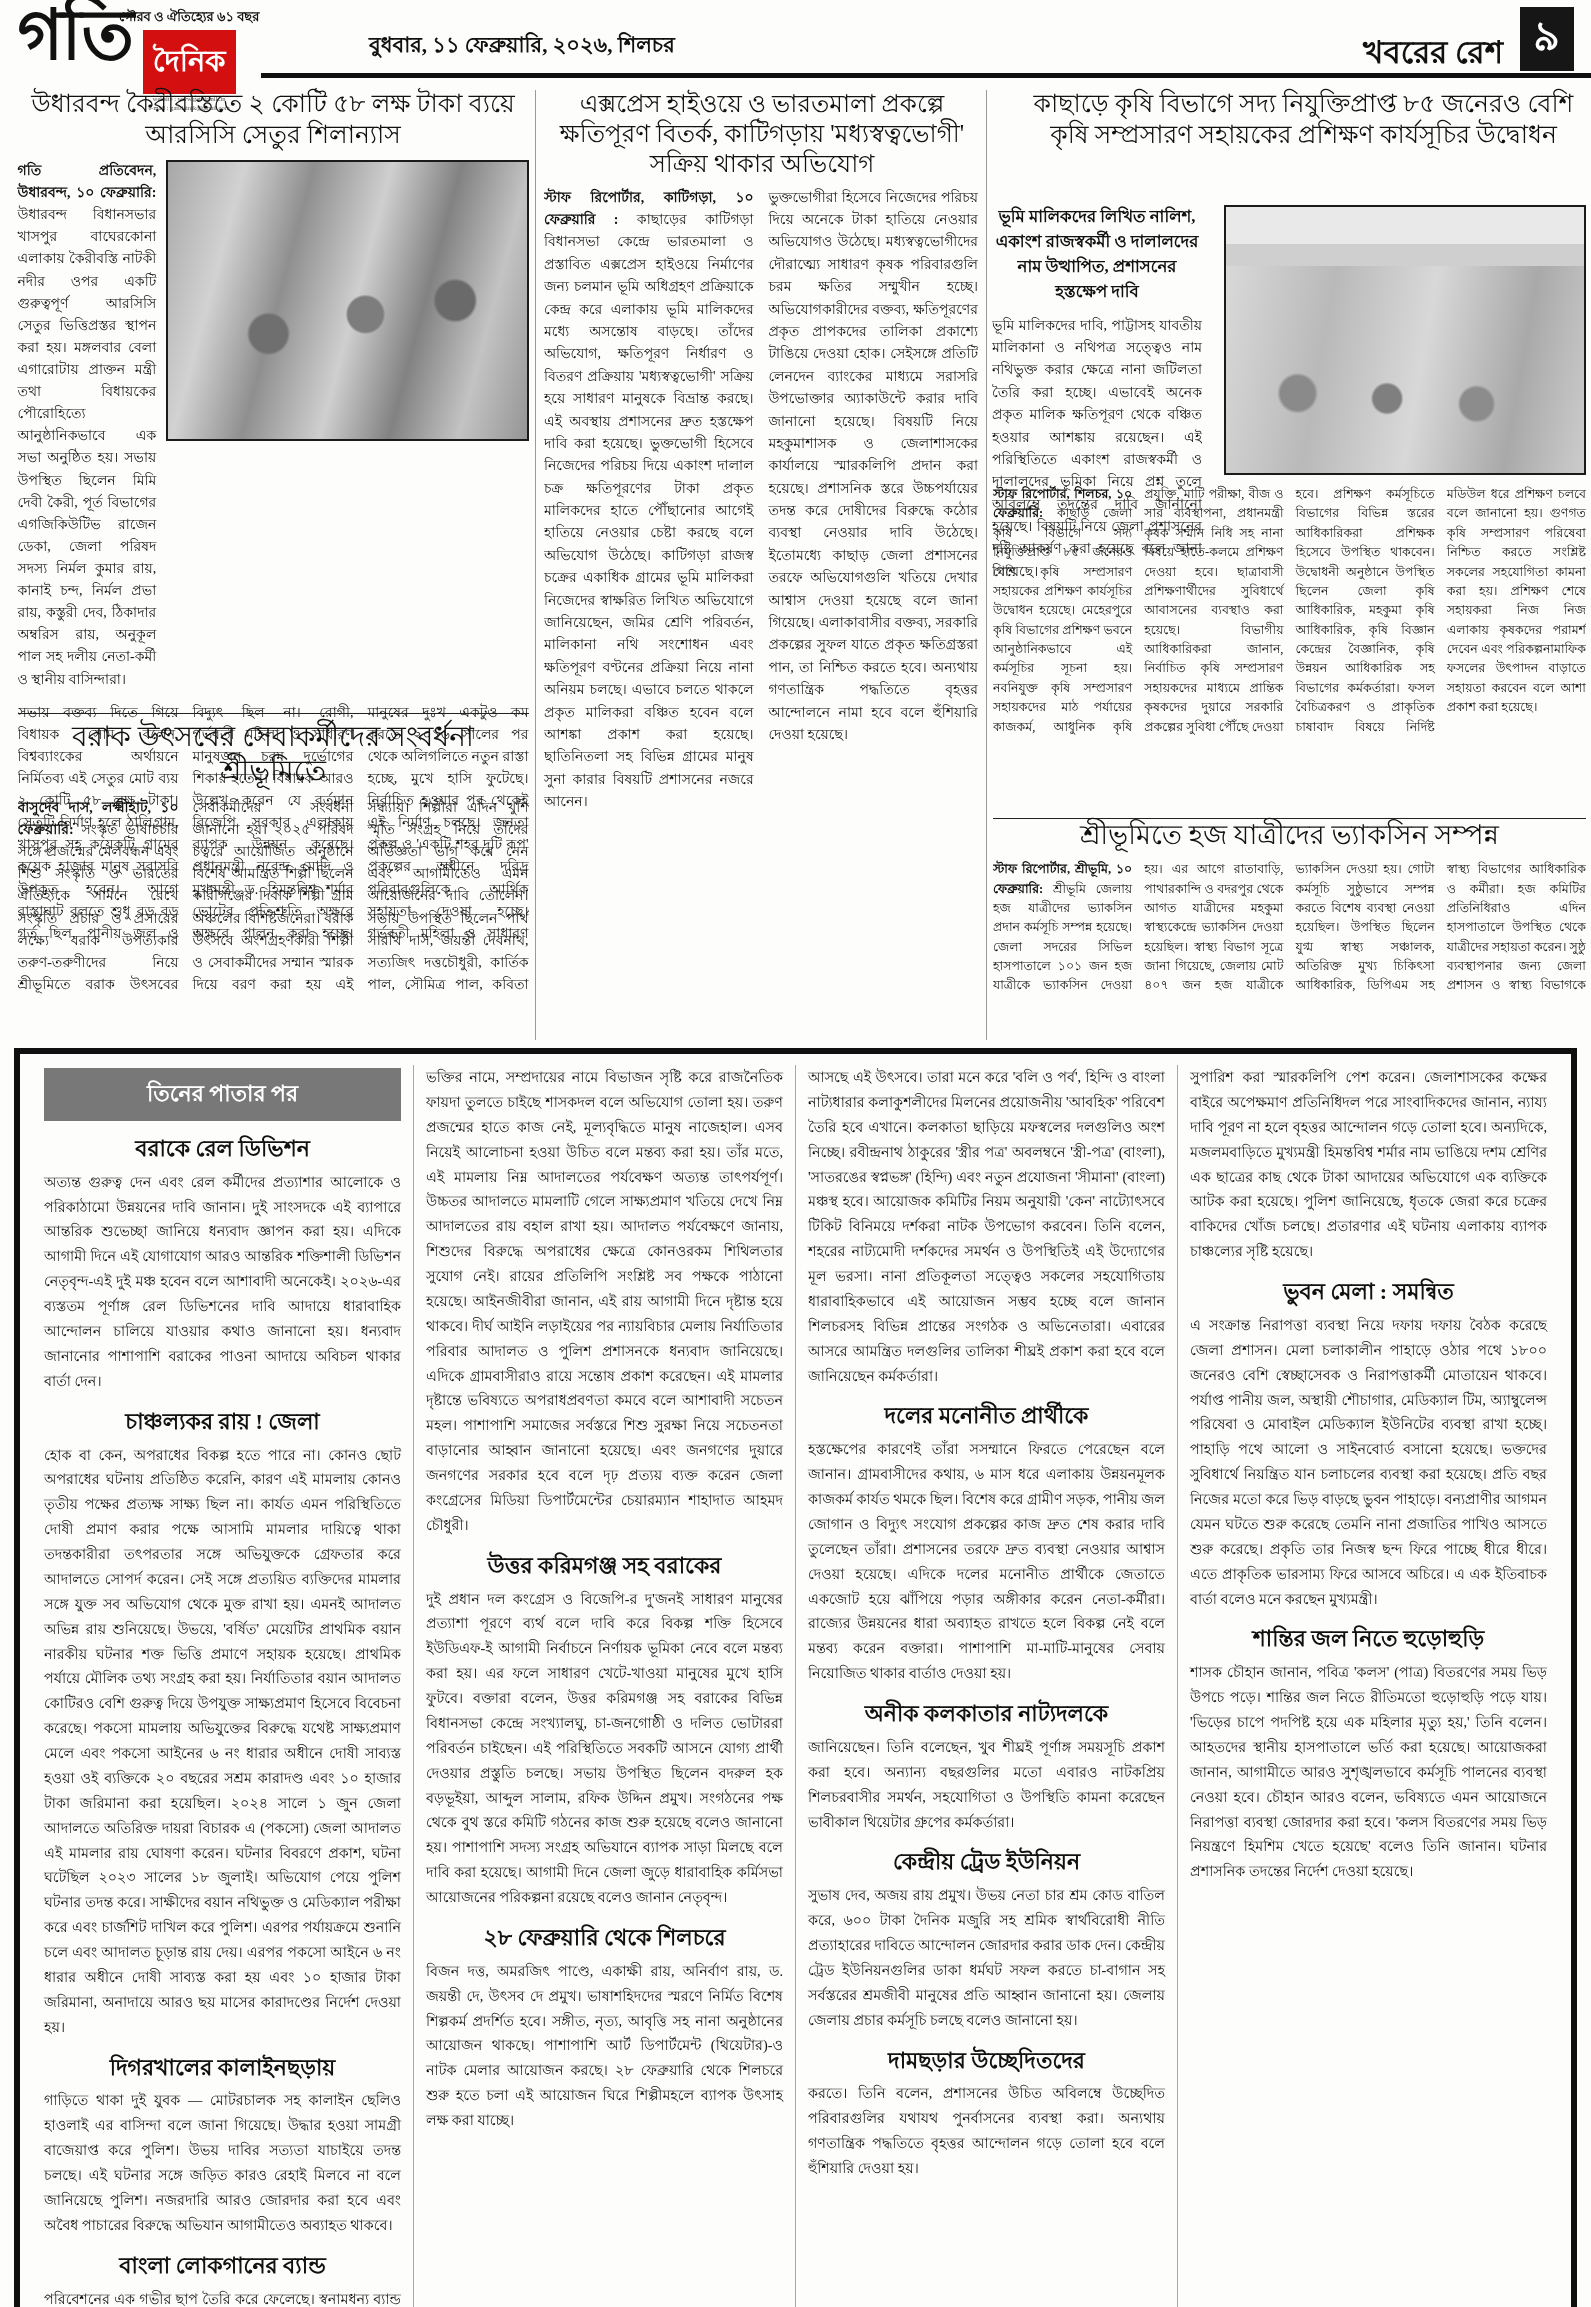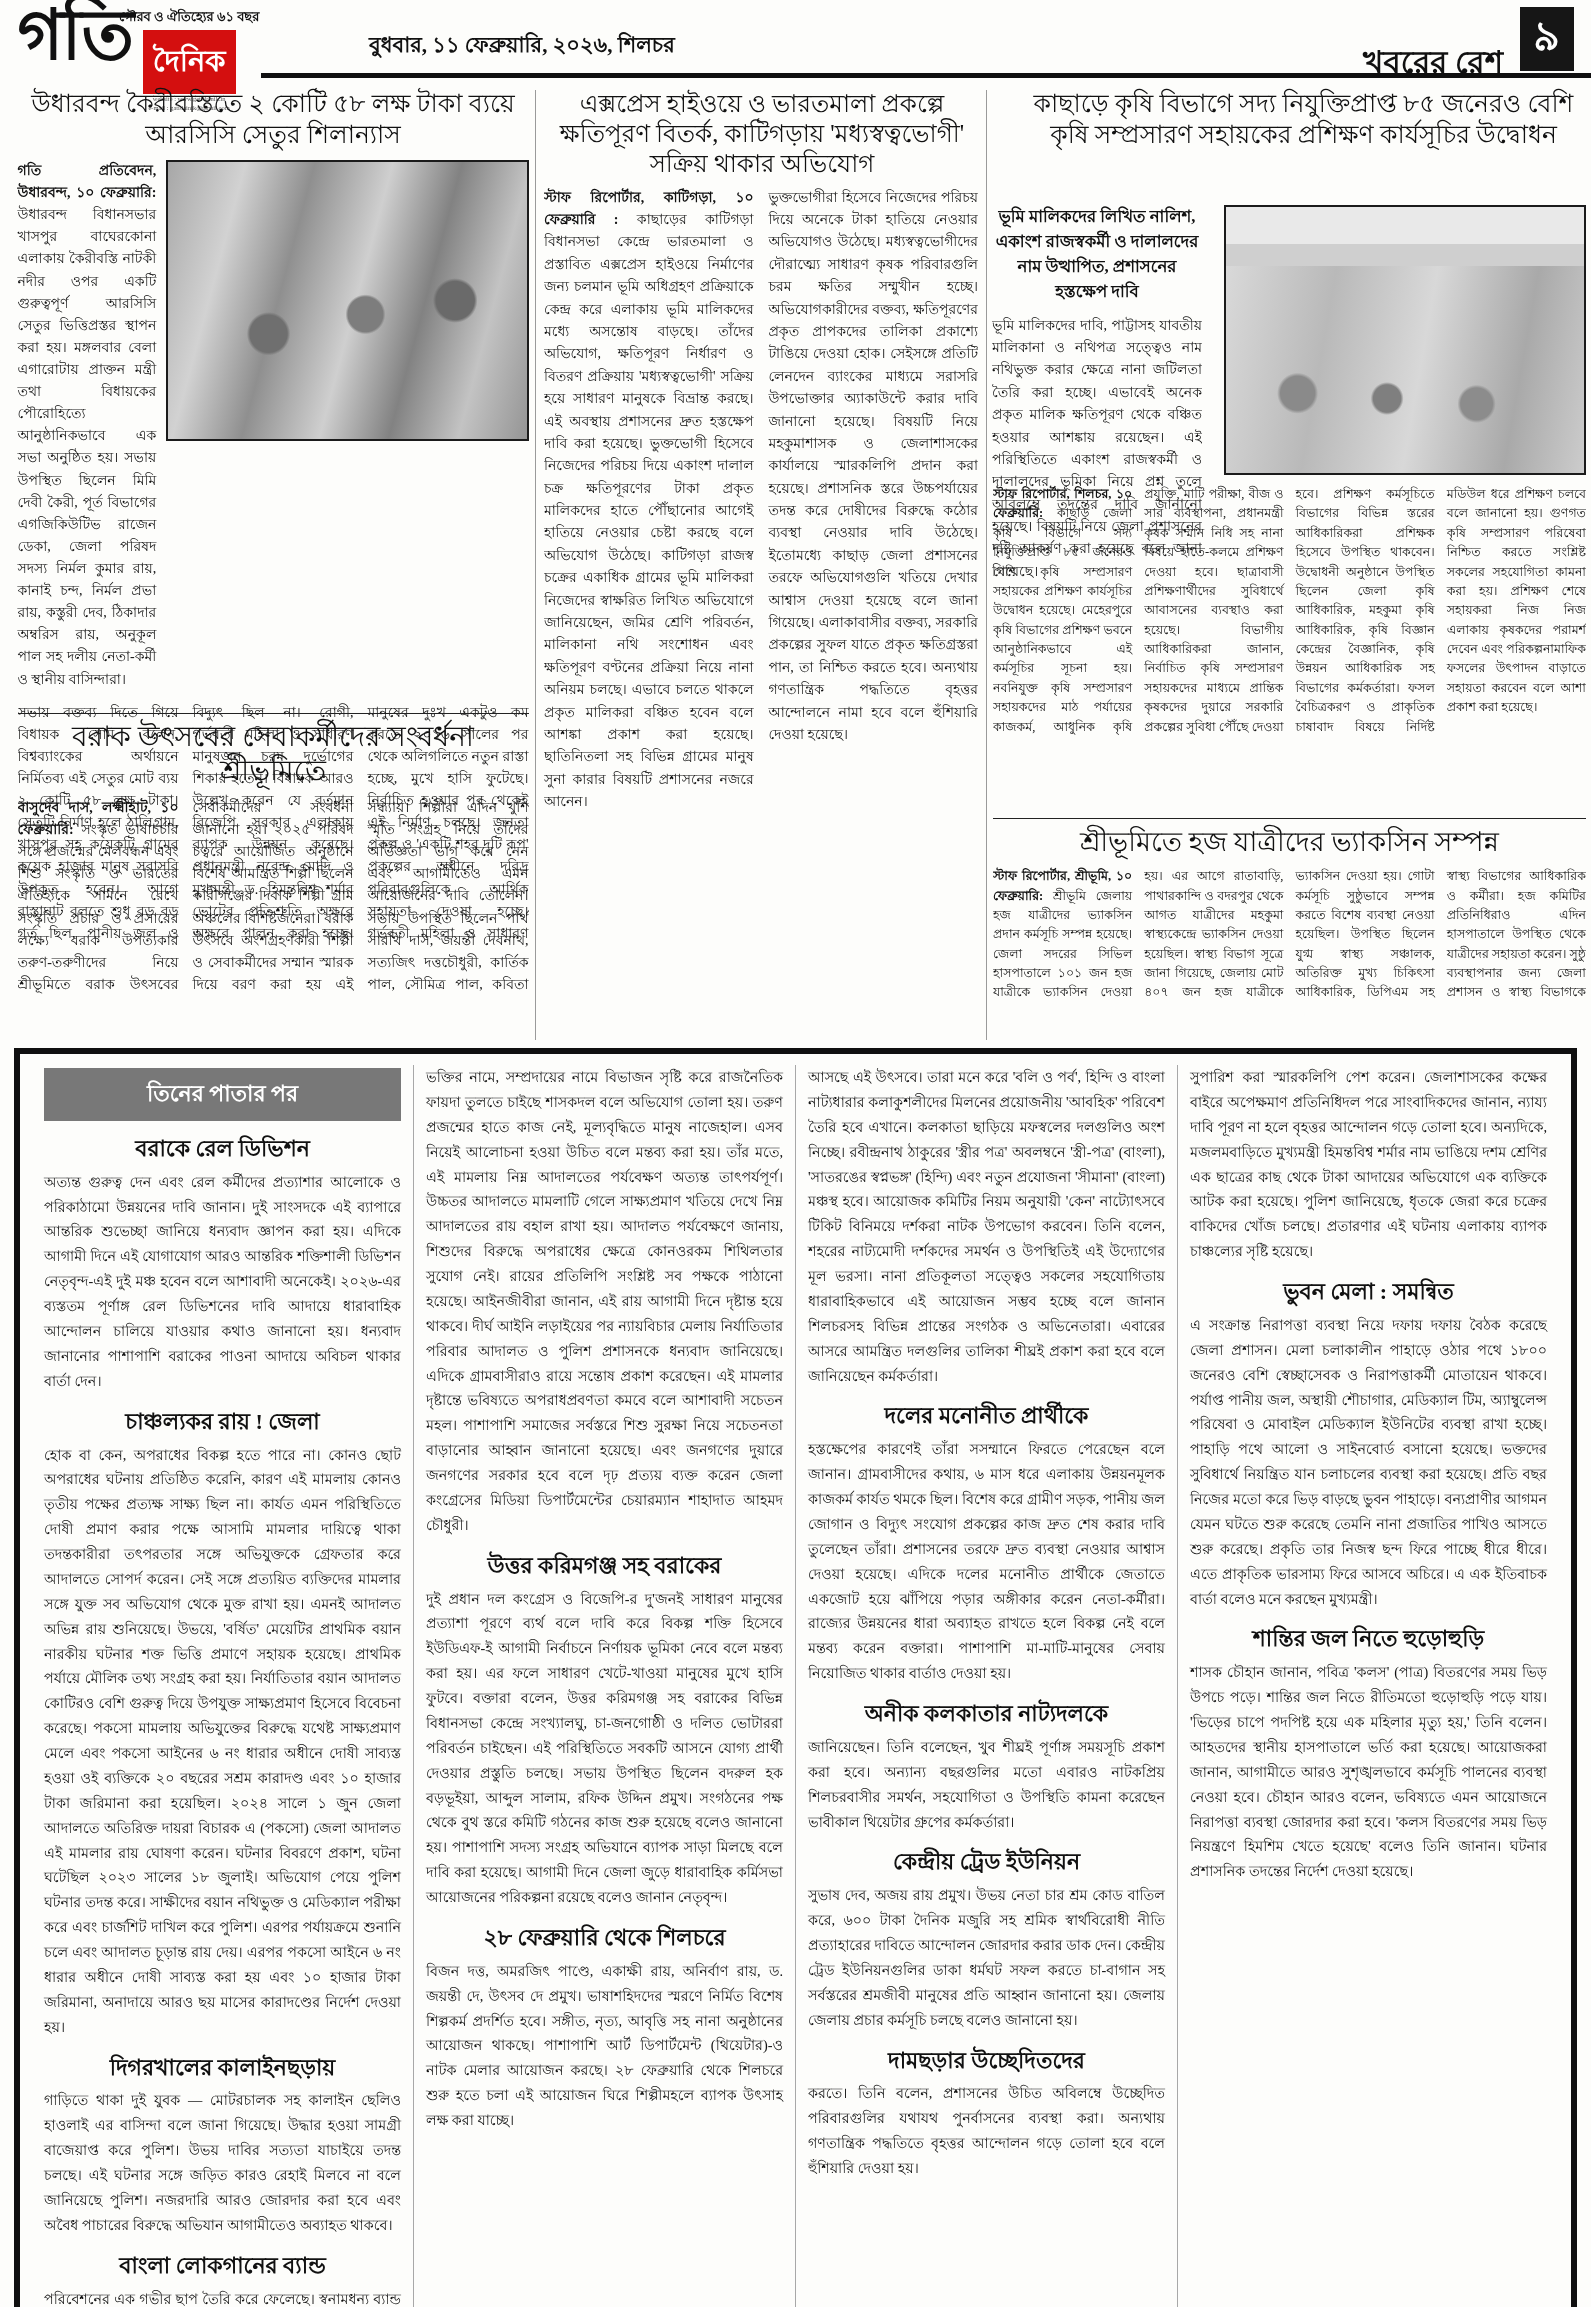--- a/index.html
+++ b/index.html
@@ -10,21 +10,21 @@
   
   #header{position:absolute;left:0;top:0;width:1591px;height:82px;}
   .logo-wrap{position:absolute;left:17.5px;top:0.9px;display:flex;align-items:flex-start;}
   .logo-main{font-size:70px;font-weight:bold;line-height:1;letter-spacing:-1.8px;}
   .logo-side{margin-left:8.3px;display:flex;flex-direction:column;align-items:center;width:97px;}
   .logo-tagline{font-size:13px;font-weight:bold;white-space:nowrap;margin-top:6.5px;}
   .logo-daily{background:#d40f0f;color:#fff;font-weight:bold;font-size:29px;
     padding:16px 10px;margin-top:1.8px;line-height:1.1;}
   .logo-web,.logo-email{font-size:6.5px;color:#555;margin-top:1.4px;white-space:nowrap;}
   .dateline{position:absolute;left:369px;top:29px;font-size:21px;font-weight:bold;}
-  .section-title{position:absolute;right:88px;top:38px;font-size:31px;font-weight:bold;}
+  .section-title{position:absolute;right:88px;top:28px;font-size:31px;font-weight:bold;}
   .page-num{position:absolute;right:17.5px;top:6.5px;width:54px;height:64px;background:#161616;
     color:#fff;font-size:41px;font-weight:bold;display:flex;align-items:center;justify-content:center;}
   .header-rule{position:absolute;left:261px;right:0;top:73px;height:5px;background:#101010;}
 
   
   .art{position:absolute;}
   .h1{font-weight:normal;text-align:center;line-height:1.22;}
   .byline{font-weight:bold;}
   .jtxt{text-align:justify;}
   .vrule{position:absolute;top:90px;width:0.9px;background:#9a9a9a;}
@@ -64,21 +64,21 @@
   #a2 .c-wrap{width:434px;height:812px;overflow:hidden;}
 
   
   #a3h{left:993px;top:89px;width:593px;}
   #a3h .h1{font-size:25px;margin-left:28px;}
   #a3photo{position:absolute;left:1224px;top:205px;width:362px;height:270px;}
   #a3body{position:absolute;left:993px;top:485px;width:593px;column-count:4;column-gap:12px;
     font-size:12.5px;line-height:1.55;height:323px;overflow:hidden;text-align:justify;}
 
   
-  #hajj{left:993px;top:818px;width:593px;border-top:1.8px solid #222;padding-top:7px;}
+  #hajj{left:993px;top:818px;width:593px;border-top:1.8px solid #222;padding-top:0;}
   #hajj .h1{font-size:27px;}
   #hajj .cols{column-count:4;column-gap:12px;font-size:12.5px;line-height:1.55;margin-top:8.3px;height:152px;overflow:hidden;text-align:justify;}
 
   
   #cbox{position:absolute;left:14px;top:1048px;width:1563px;height:1321px;border:6px solid #101010;
     box-sizing:border-box;padding:11px 12px;display:flex;gap:0;overflow:hidden;background:#fdfdfb;}
   .ccol{flex:1;padding:0 12px;font-size:14.3px;line-height:1.74;overflow:hidden;}
   .ccol + .ccol{border-left:0.9px solid #a8a8a8;}
   .banner{background:#787878;color:#fff;font-size:22px;font-weight:bold;text-align:center;
     padding:7.4px 0;margin:2.8px 0 12px 0;}

